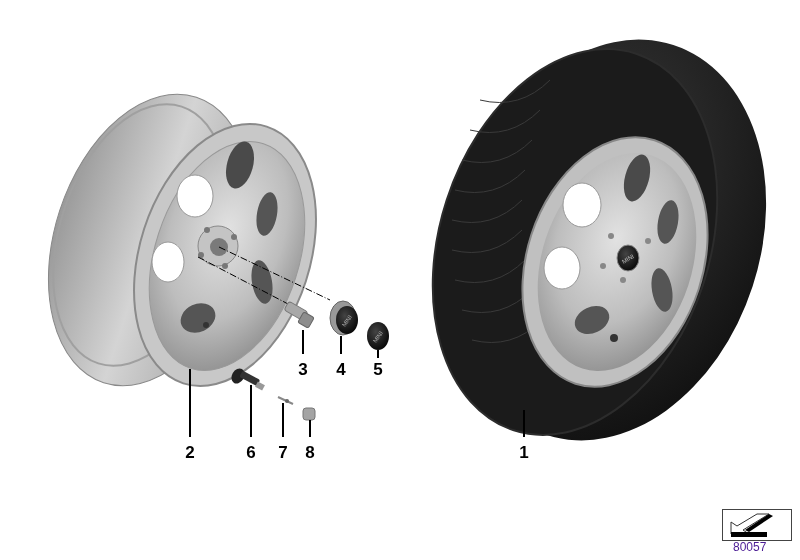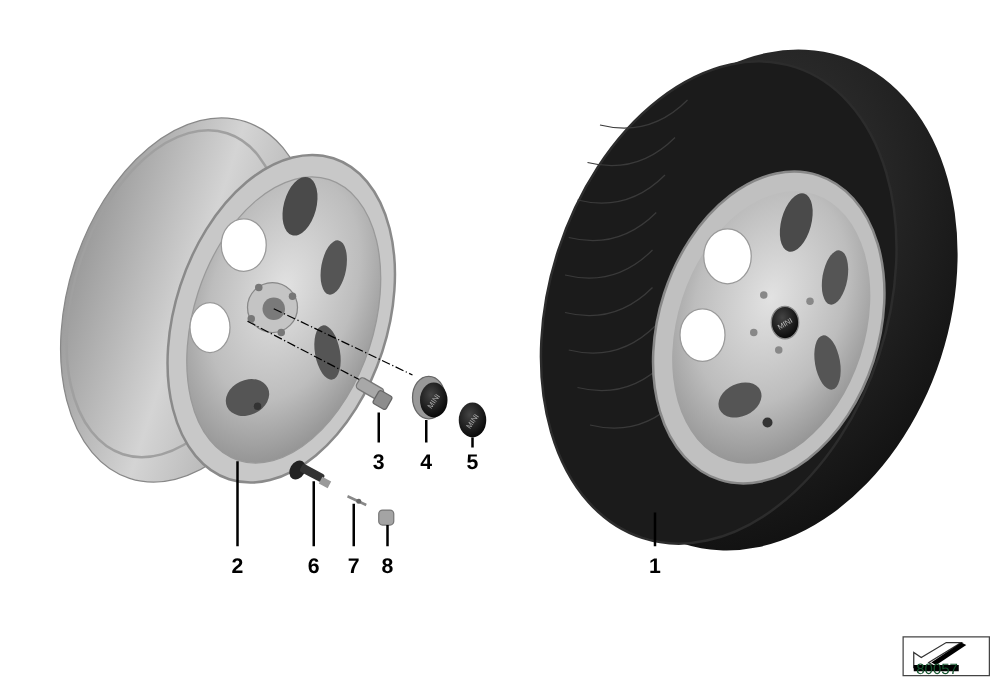--- a/index.html
+++ b/index.html
@@ -1,20 +1,20 @@
 <!DOCTYPE html>
 <html><head>
 <meta charset="utf-8">
 <style>
   html,body{margin:0;padding:0;background:#ffffff;}
   body{width:800px;height:560px;position:relative;overflow:hidden;font-family:"Liberation Sans",sans-serif;}
   #stage{position:absolute;left:0;top:0;width:800px;height:560px;}
   .callout{position:absolute;font-weight:bold;font-size:17px;color:#000;font-family:"Liberation Sans",sans-serif;line-height:1;transform:translateX(-50%);}
   .leader{position:absolute;width:2px;background:#000;}
-  .figid{position:absolute;left:733px;top:528px;font-size:12px;color:#14532d;font-family:"Liberation Sans",sans-serif;}
+  .figid{position:absolute;left:733px;top:540px;font-size:12px;color:#4c1d95;font-family:"Liberation Sans",sans-serif;}
   .navbox{position:absolute;left:722px;top:509px;width:68px;height:30px;border:1px solid #444;background:#fff;cursor:pointer;}
 </style>
 </head>
 <body>
 
 <div id="stage">
   <svg width="800" height="560" viewBox="0 0 800 560" xmlns="http://www.w3.org/2000/svg" style="position:absolute;left:0;top:0;">
     <defs>
       <radialGradient id="rimG" cx="45%" cy="40%" r="65%">
         <stop offset="0%" stop-color="#e2e2e2"></stop>

